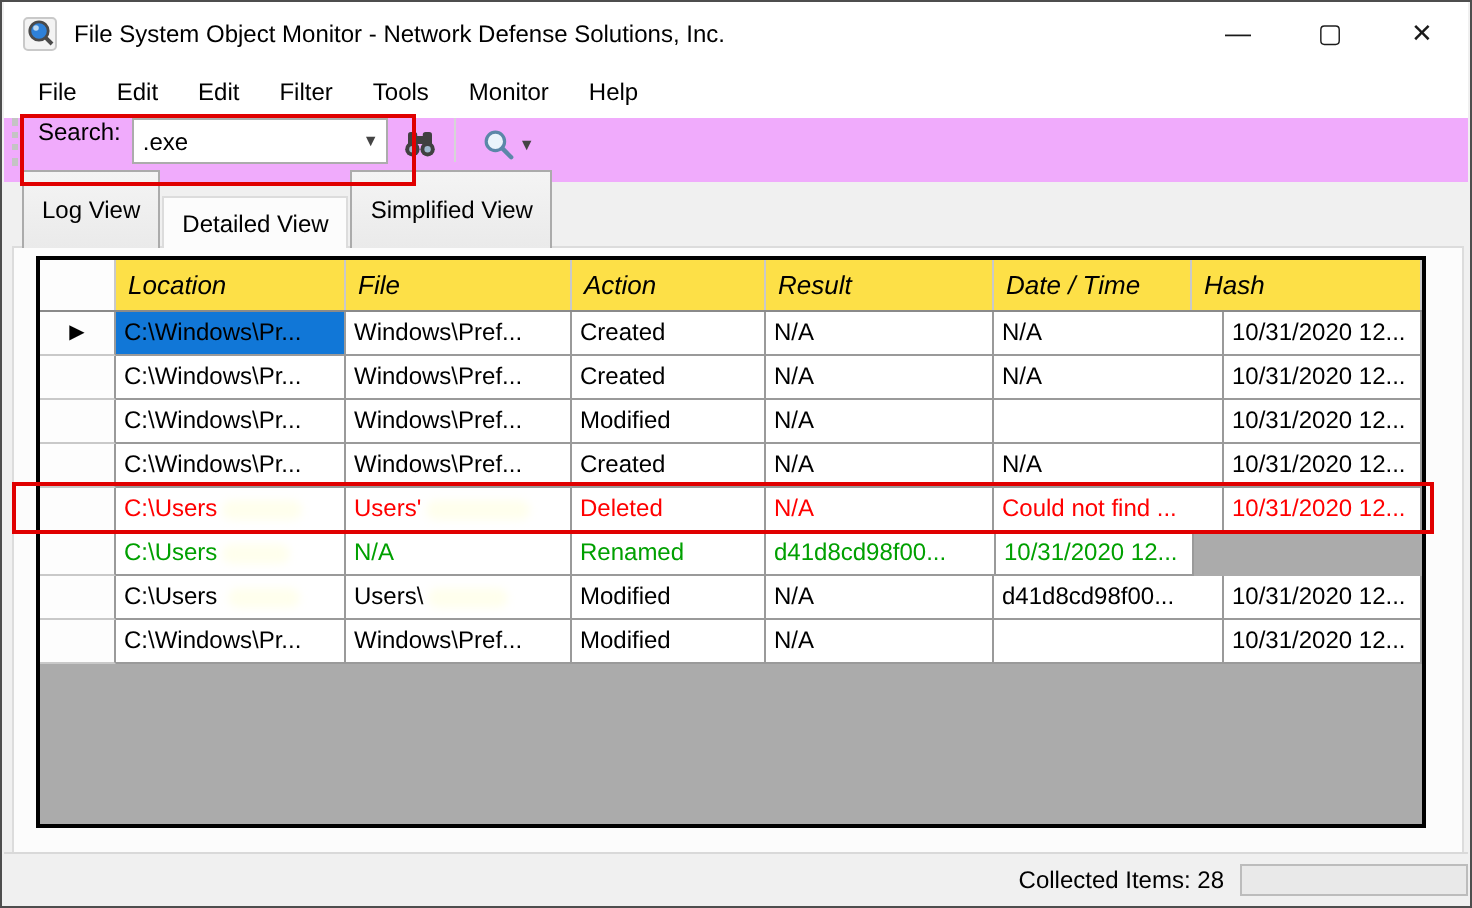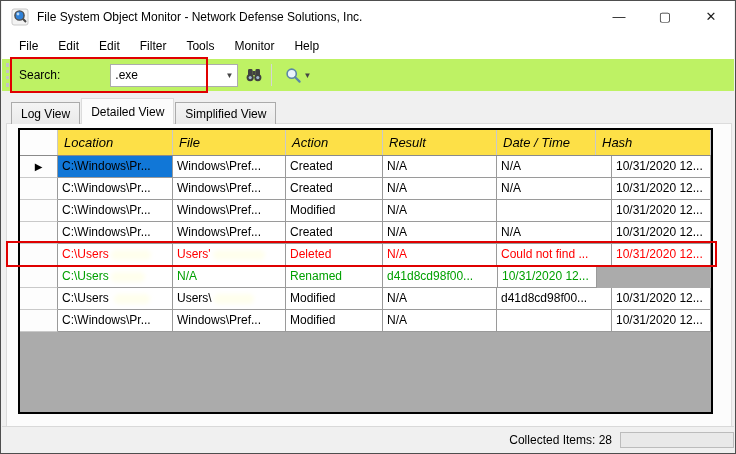--- a/index.html
+++ b/index.html
@@ -11,33 +11,33 @@
   
   .titlebar { position: absolute; left: 1px; top: 0; right: 1px; height: 31px; background: #fff; display: flex; align-items: center; }
   .appicon { width: 18px; height: 18px; margin: 0 8px 0 9px; position: relative; flex: 0 0 auto; }
   .title-text { font-size: 12px; color: #000; white-space: nowrap; }
   .winbtns { margin-left: auto; display: flex; height: 100%; }
   .winbtn { width: 46px; height: 100%; display: flex; align-items: center; justify-content: center; font-size: 13px; color: #1a1a1a; cursor: default; }
   
   .menubar { position: absolute; left: 1px; top: 31px; right: 1px; height: 27px; background: #fff; display: flex; align-items: center; padding-left: 7px; }
   .menu-item { font-size: 12px; color: #000; padding: 4px 10px; cursor: default; }
   
-  .toolbar { position: absolute; left: 1px; top: 58px; right: 1px; height: 32px; background: #bef264; display: flex; align-items: center; }
+  .toolbar { position: absolute; left: 1px; top: 58px; right: 1px; height: 32px; background: #f0abfc; display: flex; align-items: flex-start; }
   .grip { width: 3px; height: 24px; margin-left: 4px; border-left: 3px dotted #c4c4c4; }
   .search-label { font-size: 12px; margin: 0 6px 0 10px; }
-  .search-combo { display: flex; align-items: center; width: 128px; height: 23px; border: 1px solid #acacac; background: #fff; margin-left: 44px; }
+  .search-combo { display: flex; align-items: center; width: 128px; height: 23px; border: 1px solid #acacac; background: #fff; }
   .search-combo input { flex: 1; border: none; outline: none; font-family: "Liberation Sans", sans-serif; font-size: 12px; padding-left: 4px; min-width: 0; background: transparent; }
   .combo-arrow { width: 16px; text-align: center; font-size: 8px; color: #444; }
   .tool-btn { width: 26px; height: 26px; display: flex; align-items: center; justify-content: center; margin-left: 3px; }
   .tool-sep { width: 1px; height: 22px; background: #d5d5d5; margin: 0 4px; }
   .drop-arrow { font-size: 8px; color: #444; margin-left: 1px; }
   
   .tabpage { position: absolute; left: 5px; top: 122px; width: 726px; height: 304px; background: #fcfcfc; border: 1px solid #dcdcdc; }
   .tabs { position: absolute; left: 10px; top: 97px; height: 26px; display: flex; align-items: flex-end; z-index: 3; }
-  .tab { height: 22px; background: linear-gradient(#f4f4f4, #eaeaea); border: 1px solid #ababab; border-bottom: none; padding: 0 9px; font-size: 12px; display: flex; align-items: center; color: #000; cursor: default; margin-right: 1px; }
+  .tab { height: 39px; background: linear-gradient(#f4f4f4, #eaeaea); border: 1px solid #ababab; border-bottom: none; padding: 0 9px; font-size: 12px; display: flex; align-items: center; color: #000; cursor: default; margin-right: 1px; }
   .tab.selected { height: 26px; background: #fcfcfc; border: 1px solid #dcdcdc; border-bottom: none; position: relative; z-index: 4; }
   
   .grid { position: absolute; left: 17px; top: 127px; width: 695px; height: 286px; border: 2px solid #000; background: #ababab; overflow: hidden; font-size: 12px; }
   .ghead { display: flex; height: 26px; background: #fff; border-bottom: 1px solid #8a8a8a; }
   .ghead .corner { width: 38px; border-right: 1px solid #c9c9c9; background: #fdfdfd; flex: 0 0 auto; }
   .hcell { display: flex; align-items: center; padding-left: 6px; font-size: 13px; color: #000; border-right: 1px solid #c9c9c9; background: #fde047; flex: 0 0 auto; font-style: italic; }
   .grow { display: flex; height: 22px; }
   .rowhdr { width: 38px; flex: 0 0 auto; background: #fdfdfd; border-right: 1px solid #9a9a9a; border-bottom: 1px solid #c9c9c9; display: flex; align-items: center; justify-content: center; }
   .arrow { font-size: 10px; color: #000; line-height: 1; }
   .cell { flex: 0 0 auto; background: #ffffff; border-right: 1px solid #9a9a9a; border-bottom: 1px solid #9a9a9a; padding-left: 4px; line-height: 20px; white-space: nowrap; overflow: hidden; }

